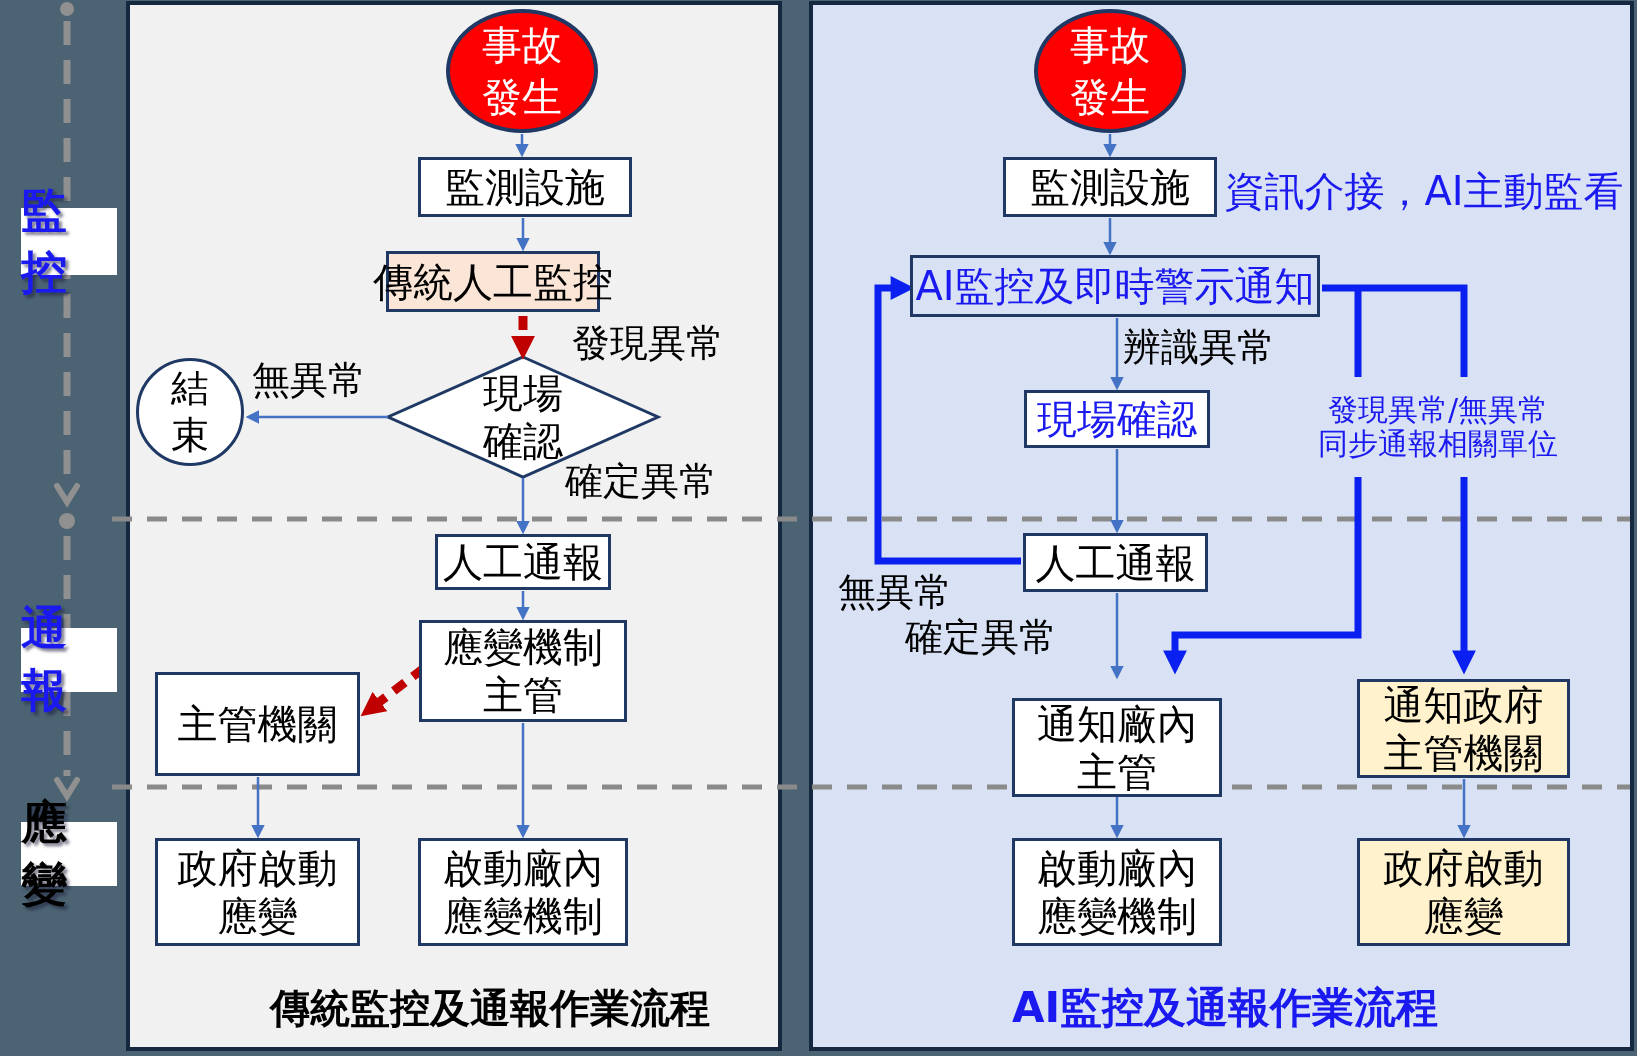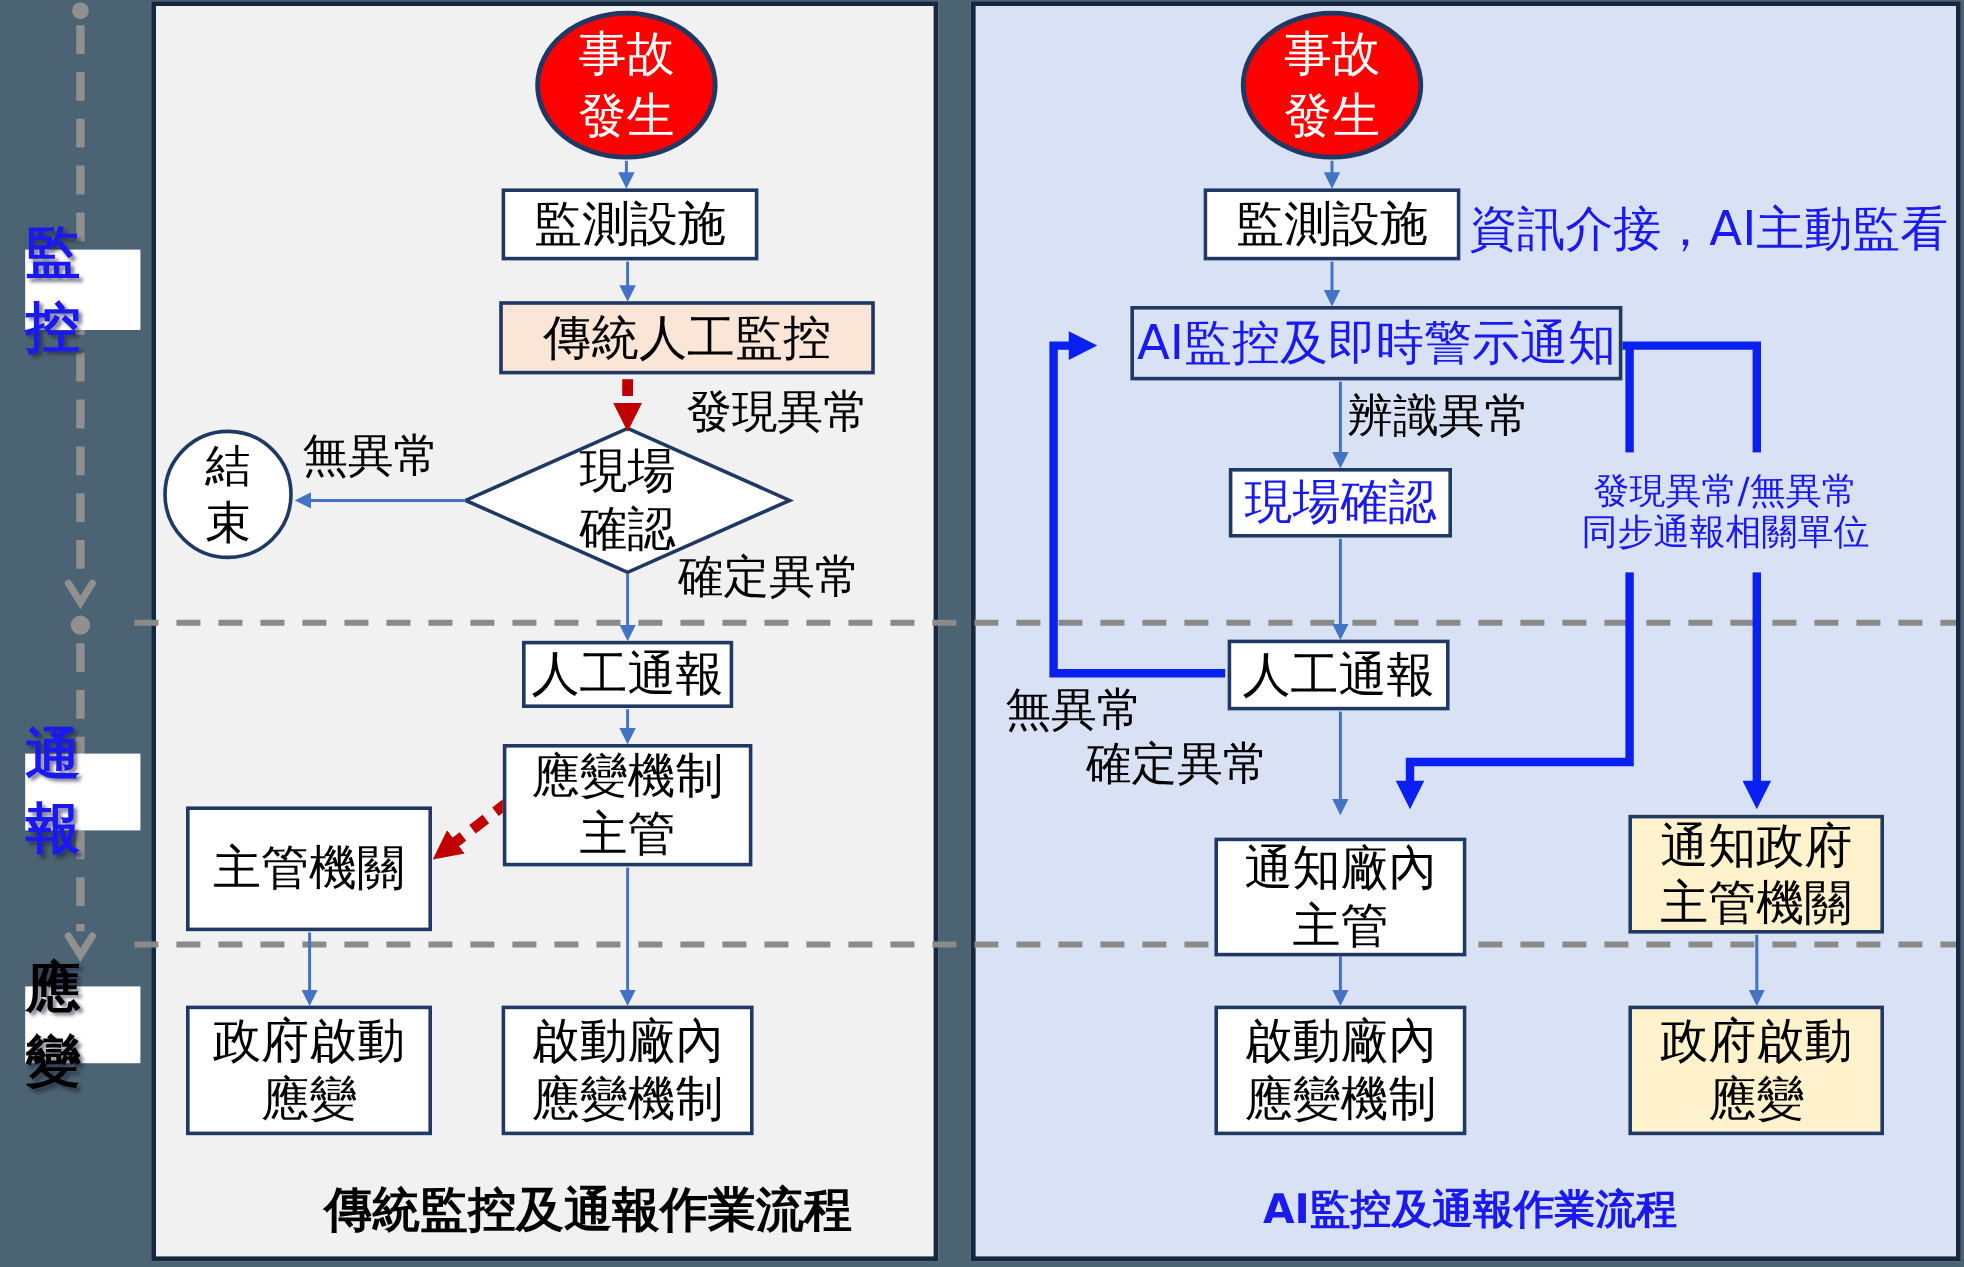--- a/index.html
+++ b/index.html
@@ -45,21 +45,21 @@
     font-size:38px; color:#000; white-space:nowrap;
   }
   .phase {
     position:absolute; background:#fff; display:flex; align-items:center; justify-content:center;
     font-size:46px; font-weight:bold; letter-spacing:4px;
     text-shadow:3px 3px 3px rgba(30,30,60,0.55);
   }
   .phase.blue { color:var(--blue-text,#1a1af0); }
   .title { position:absolute; transform:translate(-50%,-50%); font-weight:bold; white-space:nowrap; }
   #title-left  { font-size:40px; color:#000; }
-  #title-right { font-size:34px; color:var(--blue-text,#1a1af0); }
+  #title-right { font-size:42px; color:var(--blue-text,#1a1af0); }
   #sync-block {
     position:absolute; left:1262px; top:377px; width:352px; height:100px;
     background:var(--right-panel-bg,#d9e2f4);
     display:flex; flex-direction:column; align-items:center; justify-content:center;
     font-size:30px; line-height:1.12; color:var(--blue-text,#1a1af0);
     text-align:center; white-space:nowrap;
   }
   #lbl-integration { font-size:40px; color:var(--blue-text,#1a1af0); }
 
   .thin-line  { stroke:var(--thin-arrow-blue,#4472c4); stroke-width:2.5; fill:none; }
@@ -140,21 +140,21 @@
 
   <div class="phase blue" style="left:21px;top:208px;width:96px;height:67px;">監控</div>
   <div class="phase blue" style="left:21px;top:628px;width:96px;height:64px;">通報</div>
   <div class="phase" style="left:21px;top:822px;width:96px;height:64px;color:#000;">應變</div>
 
   <div class="ellipse" style="left:446px;top:9px;width:152px;height:124px;">
     <span>事故</span>
     <span>發生</span>
   </div>
   <div class="box" style="left:418px;top:157px;width:214px;height:60px;">監測設施</div>
-  <div class="box pink" style="left:416px;top:251px;width:313px;height:61px;">傳統人工監控</div>
+  <div class="box pink" style="left:386px;top:251px;width:214px;height:61px;">傳統人工監控</div>
   <div class="diamond-text" style="left:433px;top:370px;width:180px;height:94px;">
     <span>現場</span>
     <span>確認</span>
   </div>
   <div class="roundend" style="left:136px;top:358px;width:108px;height:108px;">
     <span>結</span>
     <span>束</span>
   </div>
   <div class="box" style="left:435px;top:534px;width:176px;height:56px;">人工通報</div>
   <div class="box" style="left:419px;top:620px;width:208px;height:102px;">
@@ -177,21 +177,21 @@
   <div class="lbl" style="left:309px;top:380px;">無異常</div>
   <div class="lbl" style="left:641px;top:481px;">確定異常</div>
   <div class="title" id="title-left" style="left:490px;top:1008px;">傳統監控及通報作業流程</div>
 
   <div class="ellipse" style="left:1034px;top:9px;width:152px;height:124px;">
     <span>事故</span>
     <span>發生</span>
   </div>
   <div class="box" style="left:1003px;top:157px;width:214px;height:60px;">監測設施</div>
   <div class="lbl" id="lbl-integration" style="left:1424px;top:191px;">資訊介接，AI主動監看</div>
-  <div class="box panelfill bluetext" style="left:910px;top:255px;width:410px;height:62px;margin-left:32px;">AI監控及即時警示通知</div>
+  <div class="box panelfill bluetext" style="left:910px;top:255px;width:410px;height:62px;">AI監控及即時警示通知</div>
   <div class="lbl" style="left:1199px;top:347px;">辨識異常</div>
   <div class="box bluetext" style="left:1024px;top:390px;width:186px;height:58px;">現場確認</div>
 
   <div id="sync-block">
     <span>發現異常/無異常</span>
     <span>同步通報相關單位</span>
   </div>
 
   <div class="box" style="left:1023px;top:533px;width:185px;height:59px;">人工通報</div>
   <div class="lbl" style="left:895px;top:592px;">無異常</div>

